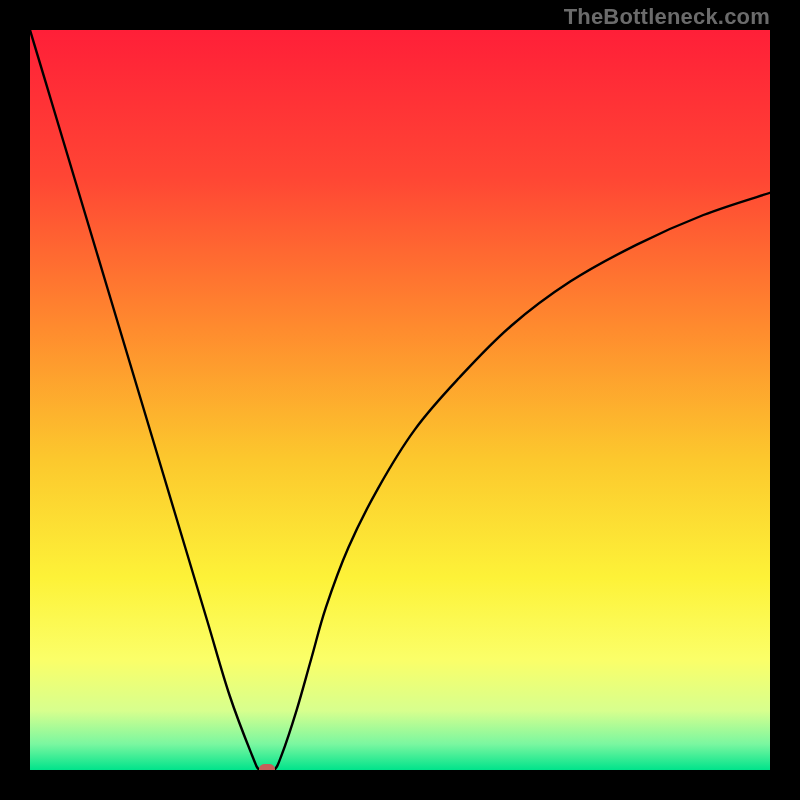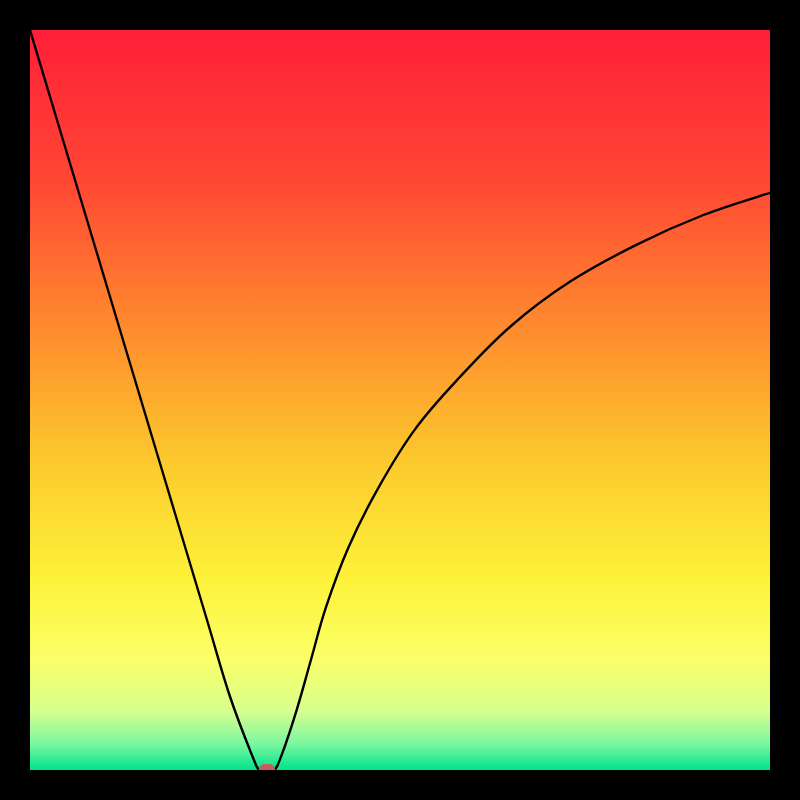--- a/index.html
+++ b/index.html
@@ -48,20 +48,21 @@
     height: 12px;
     border-radius: 6px / 5px;
     background: #c55f5a;
     transform: translate(-50%, -50%);
   }
 </style>
 </head>
 <body>
 
 <div class="frame">
+  <div class="watermark">TheBottleneck.com</div>
 
   <div class="plot-area">
     <svg class="gradient-bg" viewBox="0 0 740 740" preserveAspectRatio="none">
       <defs>
         <linearGradient id="bg-grad" x1="0" y1="0" x2="0" y2="1">
             <stop offset="0%" stop-color="#ff1f38"></stop>
             <stop offset="20%" stop-color="#ff4634"></stop>
             <stop offset="40%" stop-color="#ff8a2e"></stop>
             <stop offset="57.99999999999999%" stop-color="#fcc82d"></stop>
             <stop offset="74%" stop-color="#fdf238"></stop>

